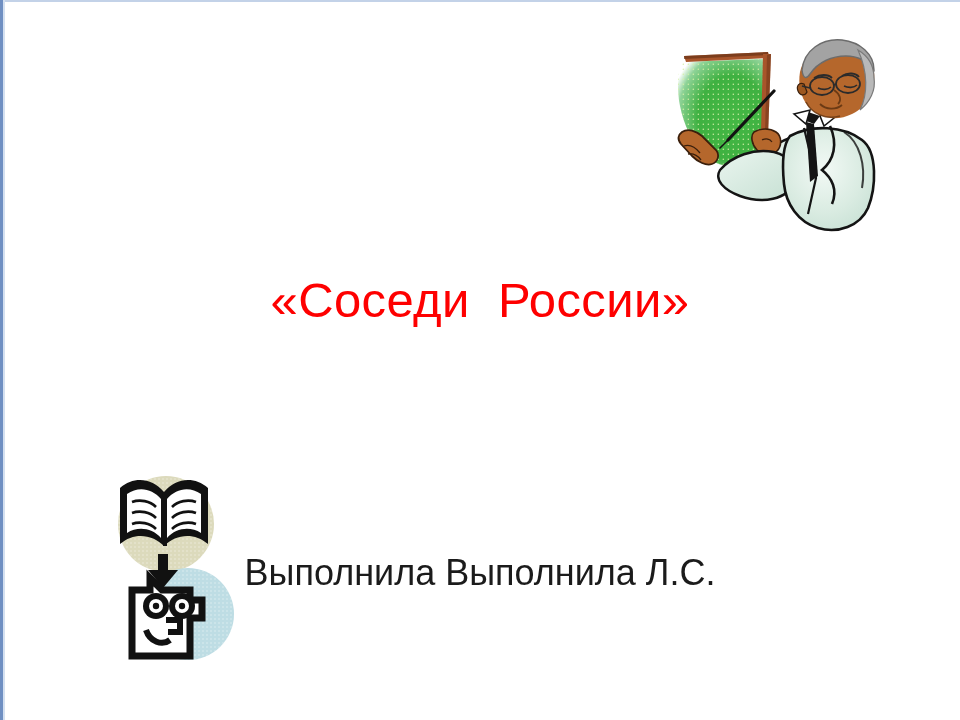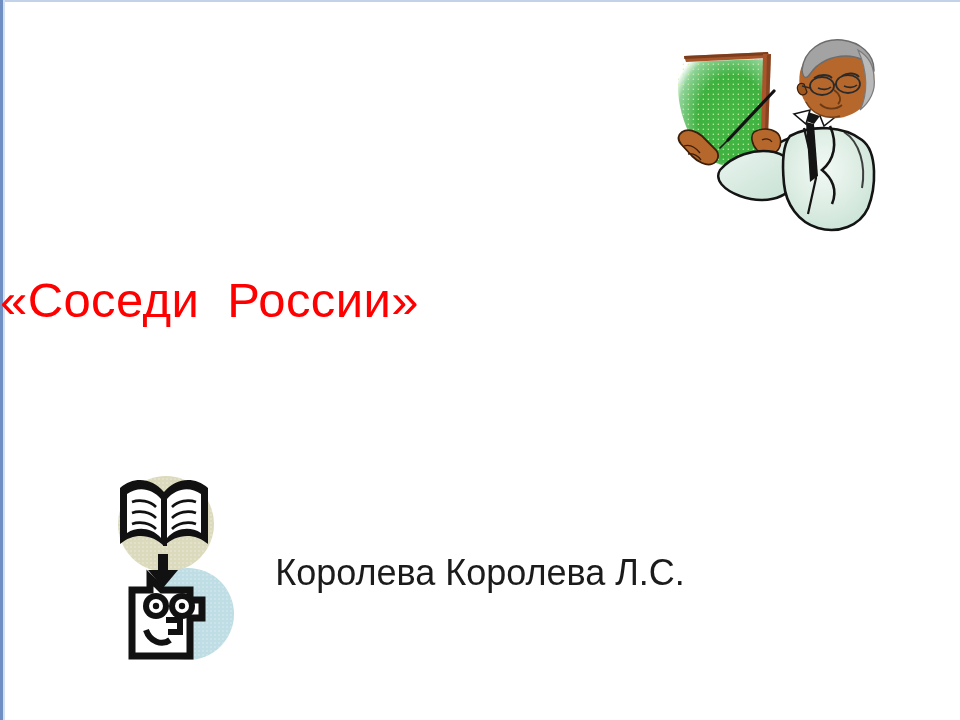--- a/index.html
+++ b/index.html
@@ -38,20 +38,21 @@
     left: 3px; top: 0;
     width: 2px; height: 720px;
     background: #d4e0f0;
   }
 
   
   .title {
     position: absolute;
     left: 0; top: 272px;
     width: 960px;
+    text-align: center;
     color: #fe0000;
     font-size: 49px;
     font-weight: 400;
     letter-spacing: 0.4px;
     white-space: pre;
     line-height: 56px;
   }
 
   .subtitle {
     position: absolute;
@@ -249,17 +250,17 @@
         <path d="M60 154 L74 154 L74 166 L62 166" stroke="#111111" stroke-width="6" fill="none"></path>
 
         <path d="M40 164 C44 176 56 180 64 174" stroke="#111111" stroke-width="6" fill="none"></path>
       </g>
     </svg>
   </div>
 
   <div class="title">«Соседи  России»</div>
 
   <div class="subtitle">
-    <span class="line">Королева Королева Л.С.</span>
+    <span class="line">Выполнила Выполнила Л.С.</span>
     
   </div>
 
 </div>
 
 </body></html>

